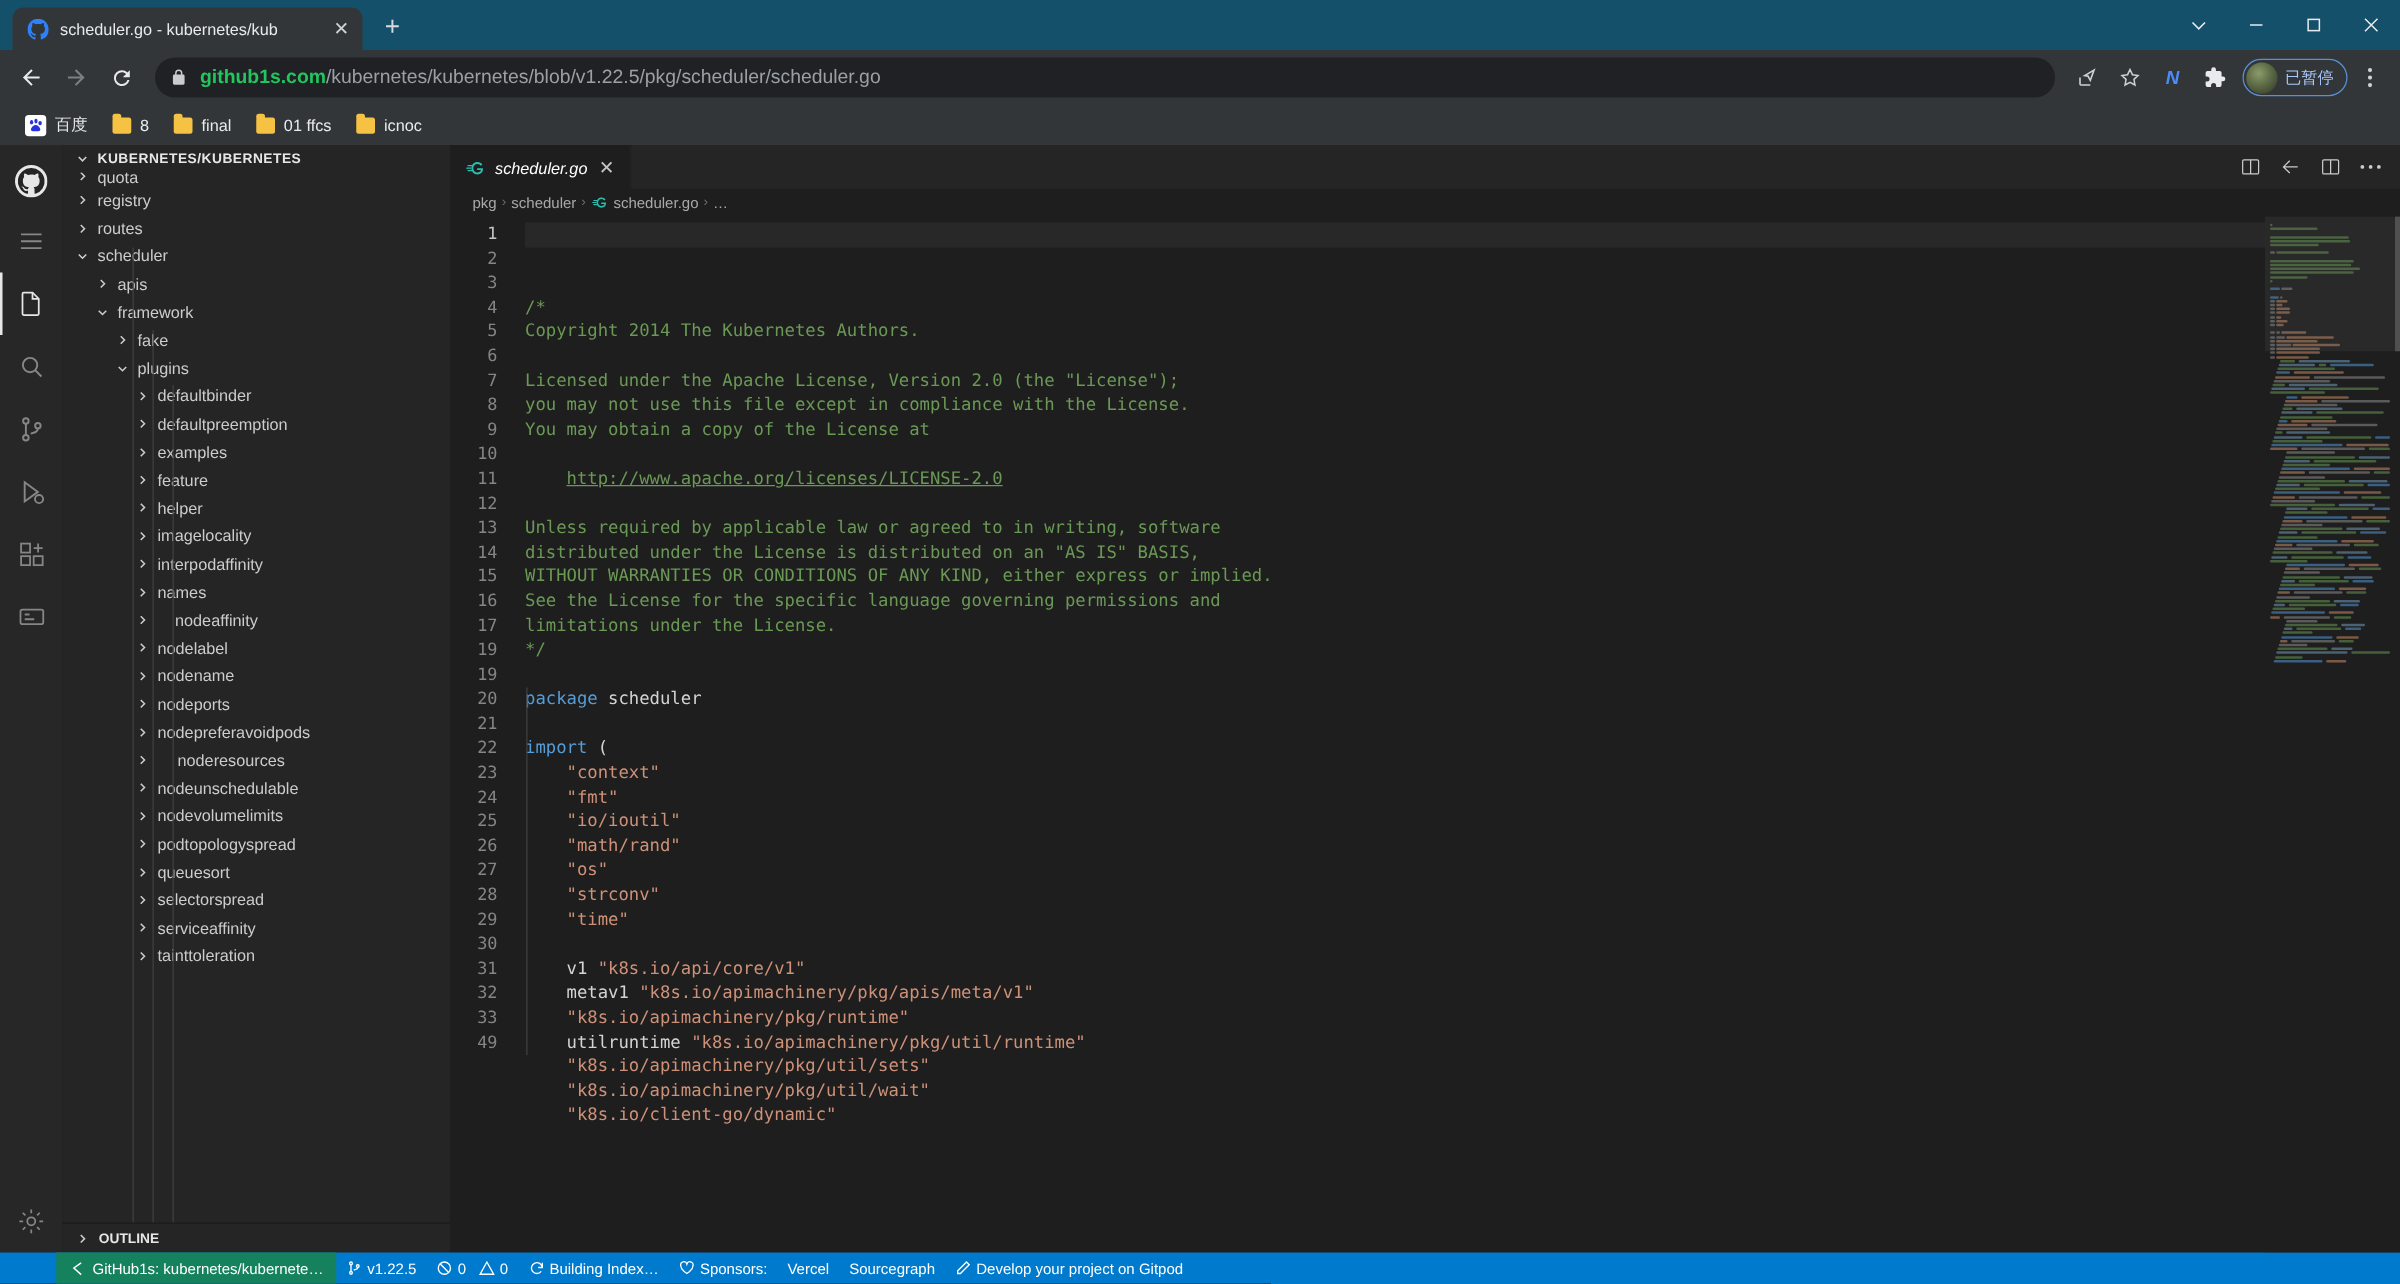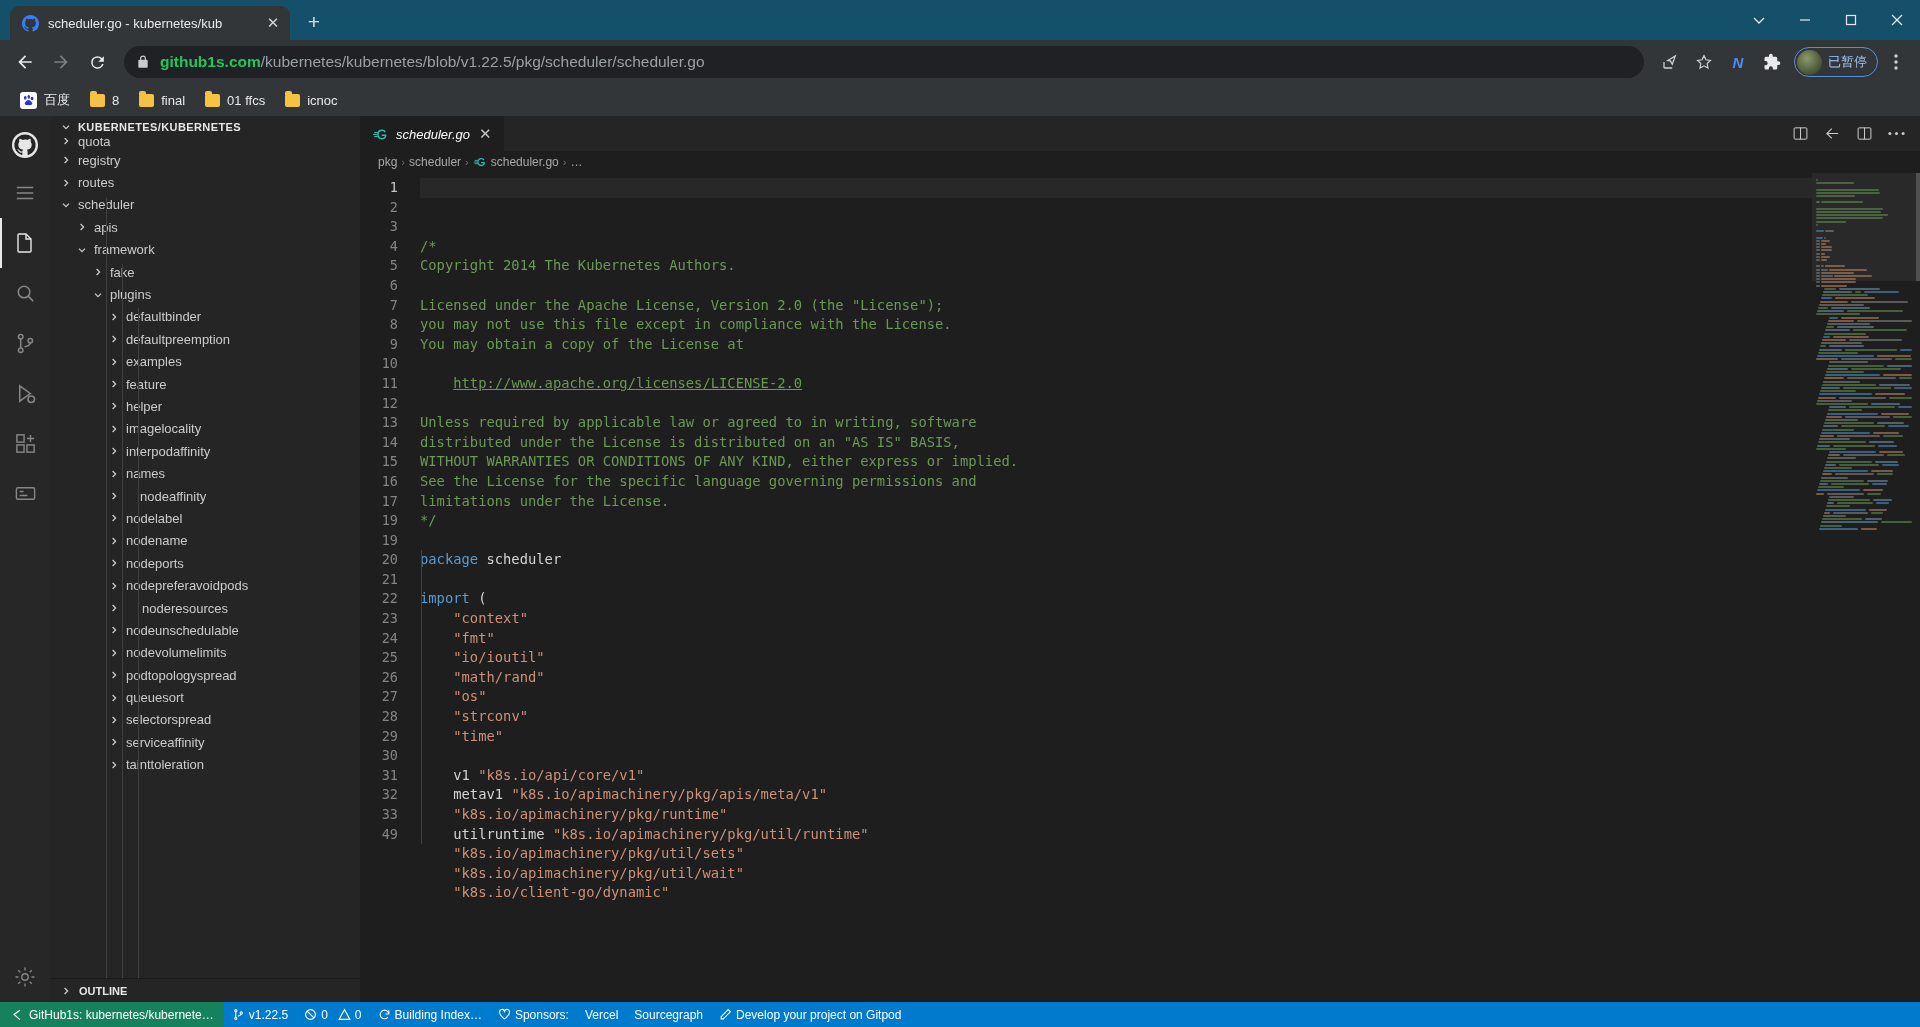--- a/index.html
+++ b/index.html
@@ -111,21 +111,21 @@
   .cmt { color: #6a9955; }
   .kw { color: #569cd6; }
   .str { color: #ce9178; }
   .plain { color: #d4d4d4; }
   .lnk { color: #6a9955; text-decoration: underline; }
   .minimap { width: 108px; background: #1e1e1e; position: relative; overflow: hidden; flex: 0 0 108px; }
   .mm-line { position: absolute; height: 2px; border-radius: 1px; }
 
   .statusbar { height: 25px; background: #007acc; display: flex; align-items: center;
     color: #ffffff; font-size: 12px; }
-  .sb-left { display: flex; align-items: flex-end; height: 100%; }
+  .sb-left { display: flex; align-items: flex-end; height: 100%; margin-left: 45px; }
   .sb-remote { background: #16825d; height: 100%; display: flex; align-items: center; gap: 5px;
     padding: 0 10px; max-width: 240px; }
   .sb-item { display: flex; align-items: center; gap: 4px; padding: 0 8px; height: 100%; }
   .sb-right { margin-left: auto; display: flex; align-items: center; height: 100%; padding-right: 6px; }
   svg { display: block; }
 </style>
 </head>
 <body>
 
 <div class="browser">

